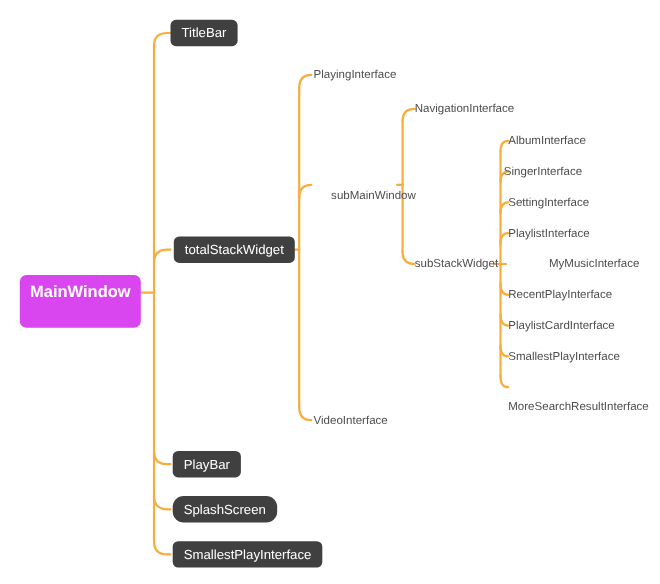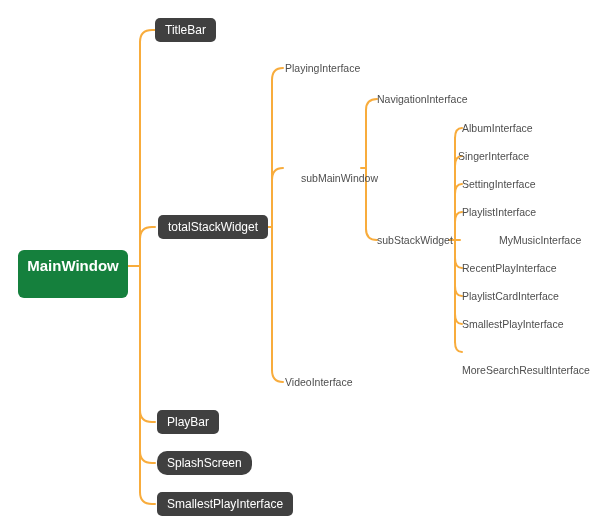--- a/index.html
+++ b/index.html
@@ -22,21 +22,21 @@
     width: 600px;
     height: 531px;
     pointer-events: none;
   }
   .node {
     position: absolute;
     white-space: nowrap;
     box-sizing: border-box;
   }
   .root-box {
-    background: #15803d;
+    background: #d946ef;
     color: #ffffff;
     font-size: 15px;
     font-weight: bold;
     width: 110px;
     height: 48px;
     line-height: 32px;
     text-align: center;
     border-radius: 6px;
   }
   .blue-box {

